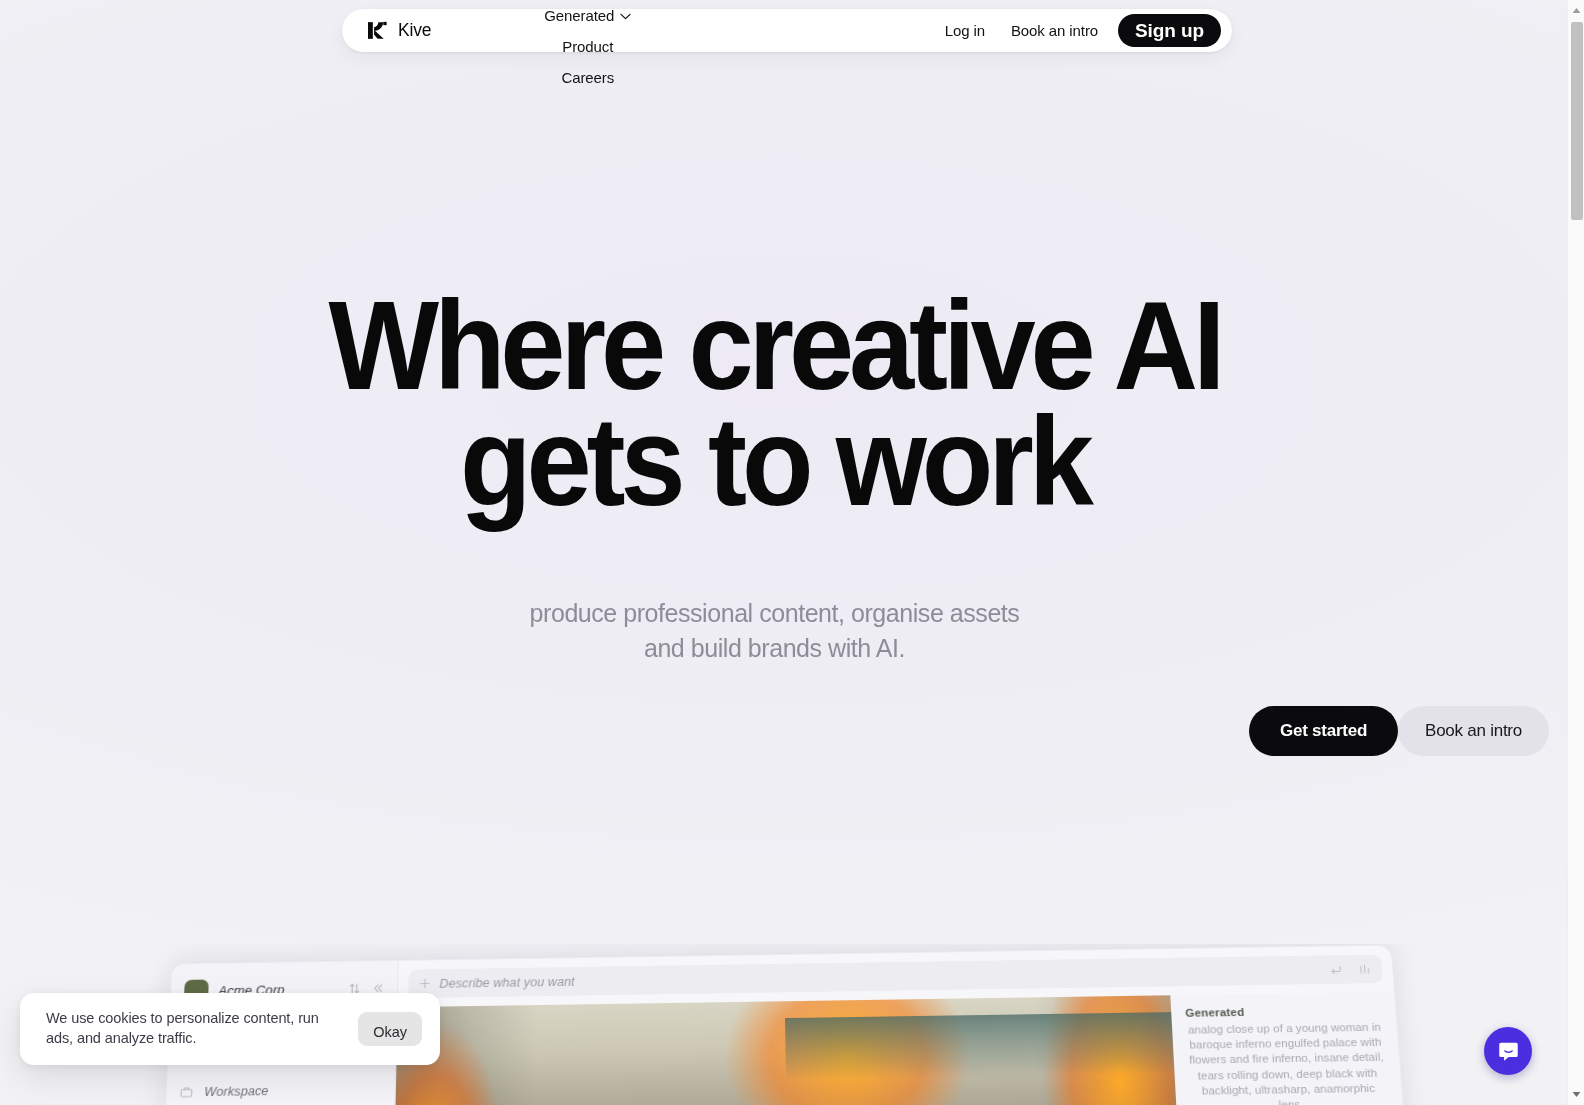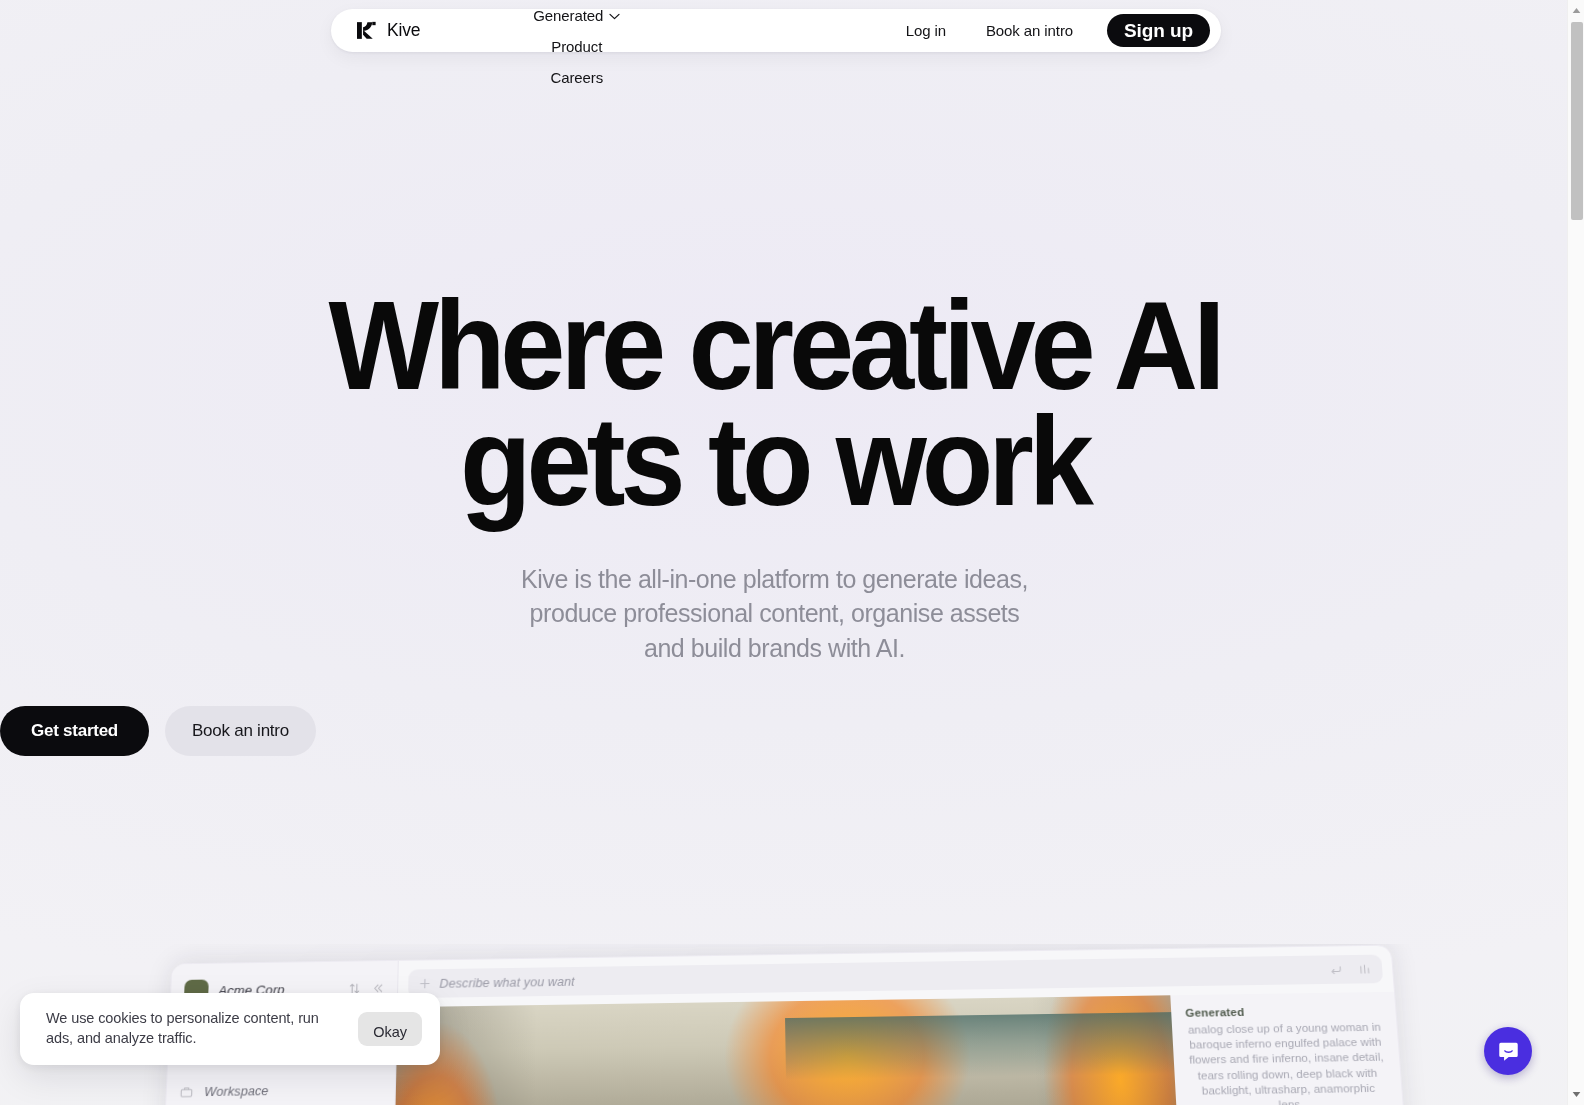--- a/index.html
+++ b/index.html
@@ -22,21 +22,21 @@
     inset: 0 17px 0 0;       
     background:
       radial-gradient(130% 75% at 50% 34%, #edeaf5 0%, #efeef4 42%, #f2f1f5 78%, #f2f2f4 100%);
     overflow: hidden;
   }
 
   
   .navbar {
     position: absolute;
     top: 9px;
-    left: 331px;
+    left: 342px;
     width: 890px;
     height: 43px;
     background: #ffffff;
     border-radius: 22px;
     display: flex;
     align-items: center;
     box-shadow: 0 1px 3px rgba(20,20,40,.06), 0 6px 18px rgba(20,20,40,.05);
     padding: 0 11px 0 26px;
   }
   .brand {
@@ -77,21 +77,21 @@
   .chev {
     width: 11px; height: 7px;
     display: block;
     margin-top: 2px;
   }
 
   .nav-right {
     display: flex;
     align-items: center;
     margin-left: auto;
-    gap: 16px;
+    gap: 2px;
   }
   .nav-right .nav-link { padding: 7px 12px; }
 
   .signup-btn {
     background: #0b0b0e;
     color: #ffffff;
     font-size: 19px;
     font-weight: 700;
     letter-spacing: -0.1px;
     border: none;
@@ -124,22 +124,21 @@
     margin-top: 42px;
     font-size: 25px;
     line-height: 1.38;
     font-weight: 400;
     letter-spacing: -0.45px;
     color: #8d8d98;
   }
   .hero-ctas {
     margin-top: 41px;
     display: flex;
-    justify-content: flex-start;
-    gap: 16px;
+    justify-content: flex-end;
   }
   .btn-primary {
     background: #0b0b0e;
     color: #fff;
     font-size: 17px;
     font-weight: 700;
     letter-spacing: -0.25px;
     border: none;
     border-radius: 28px;
     height: 50px;
@@ -443,21 +442,21 @@
     </div>
   </nav>
 
   <section class="hero">
     <h1 class="hero-title">
       <span>Where creative AI</span><br>
       <span>gets to work</span>
     </h1>
 
     <p class="hero-sub">
-      <span>Kive is the all-in-one platform to generate ideas,</span><br>
+      <br>
       <span>produce professional content, organise assets</span><br>
       <span>and build brands with AI.</span>
     </p>
 
     <div class="hero-ctas">
       <button class="btn-primary">Get started</button>
       <button class="btn-secondary">Book an intro</button>
     </div>
   </section>
 

